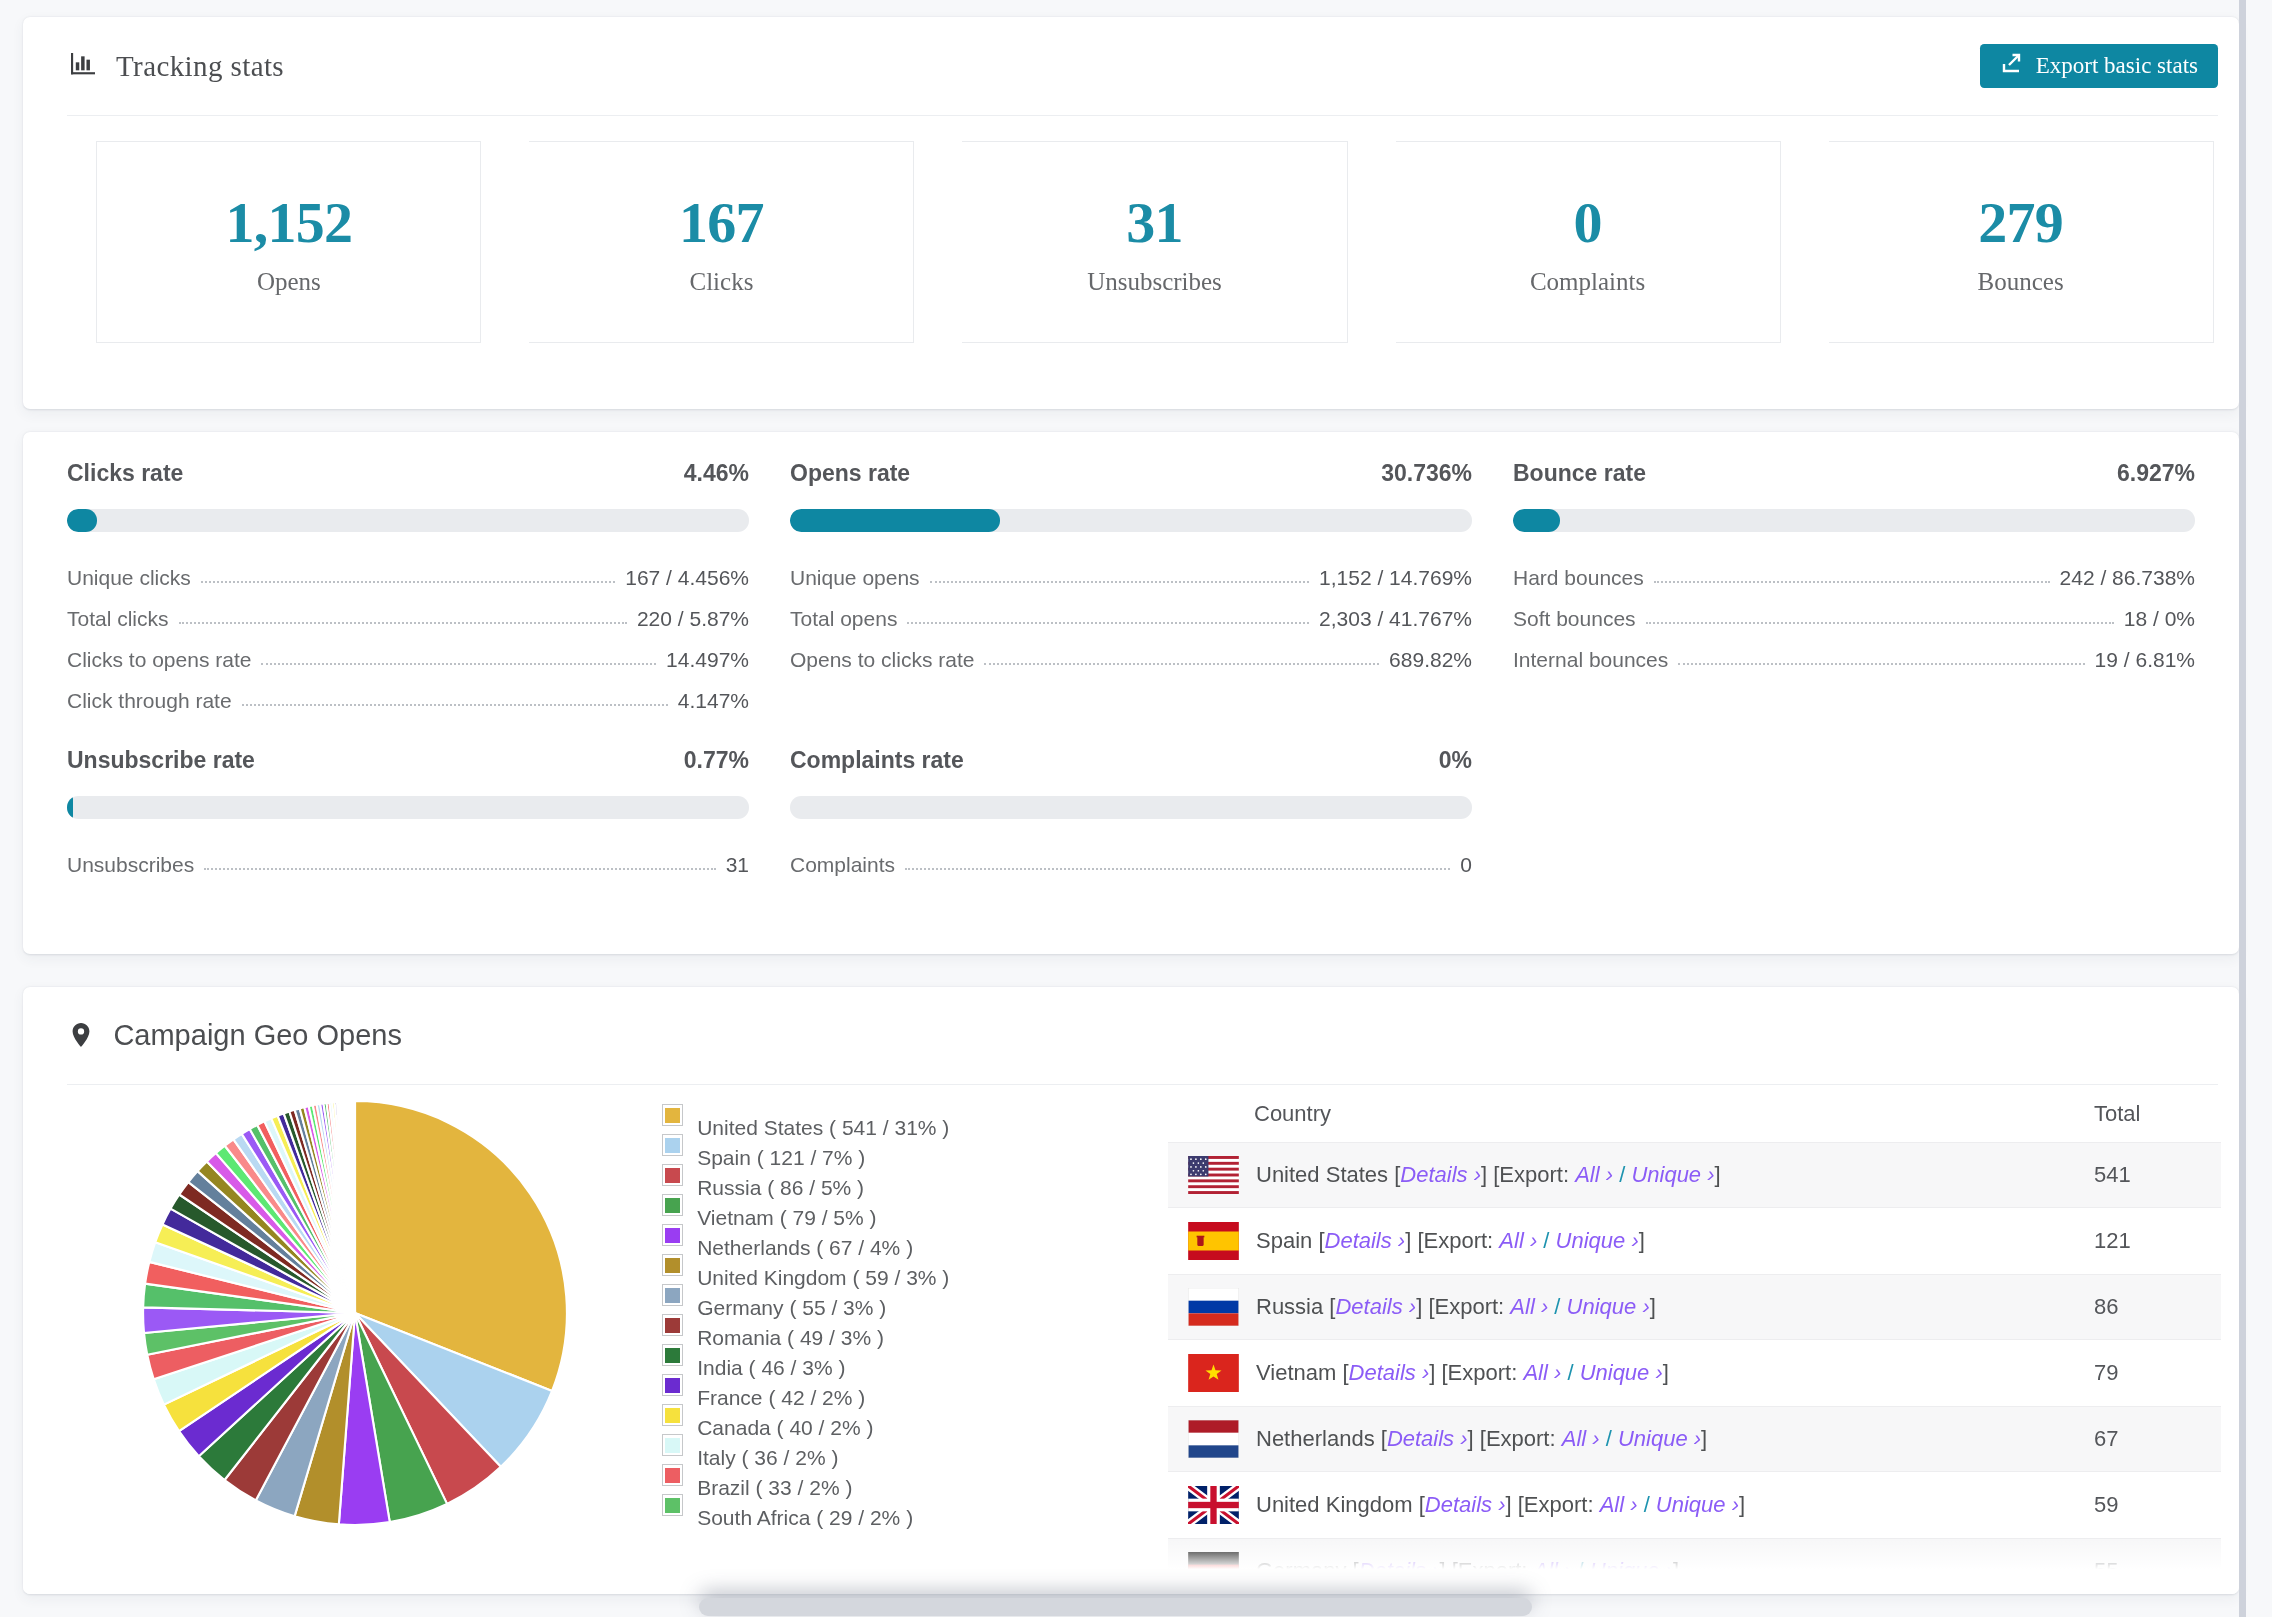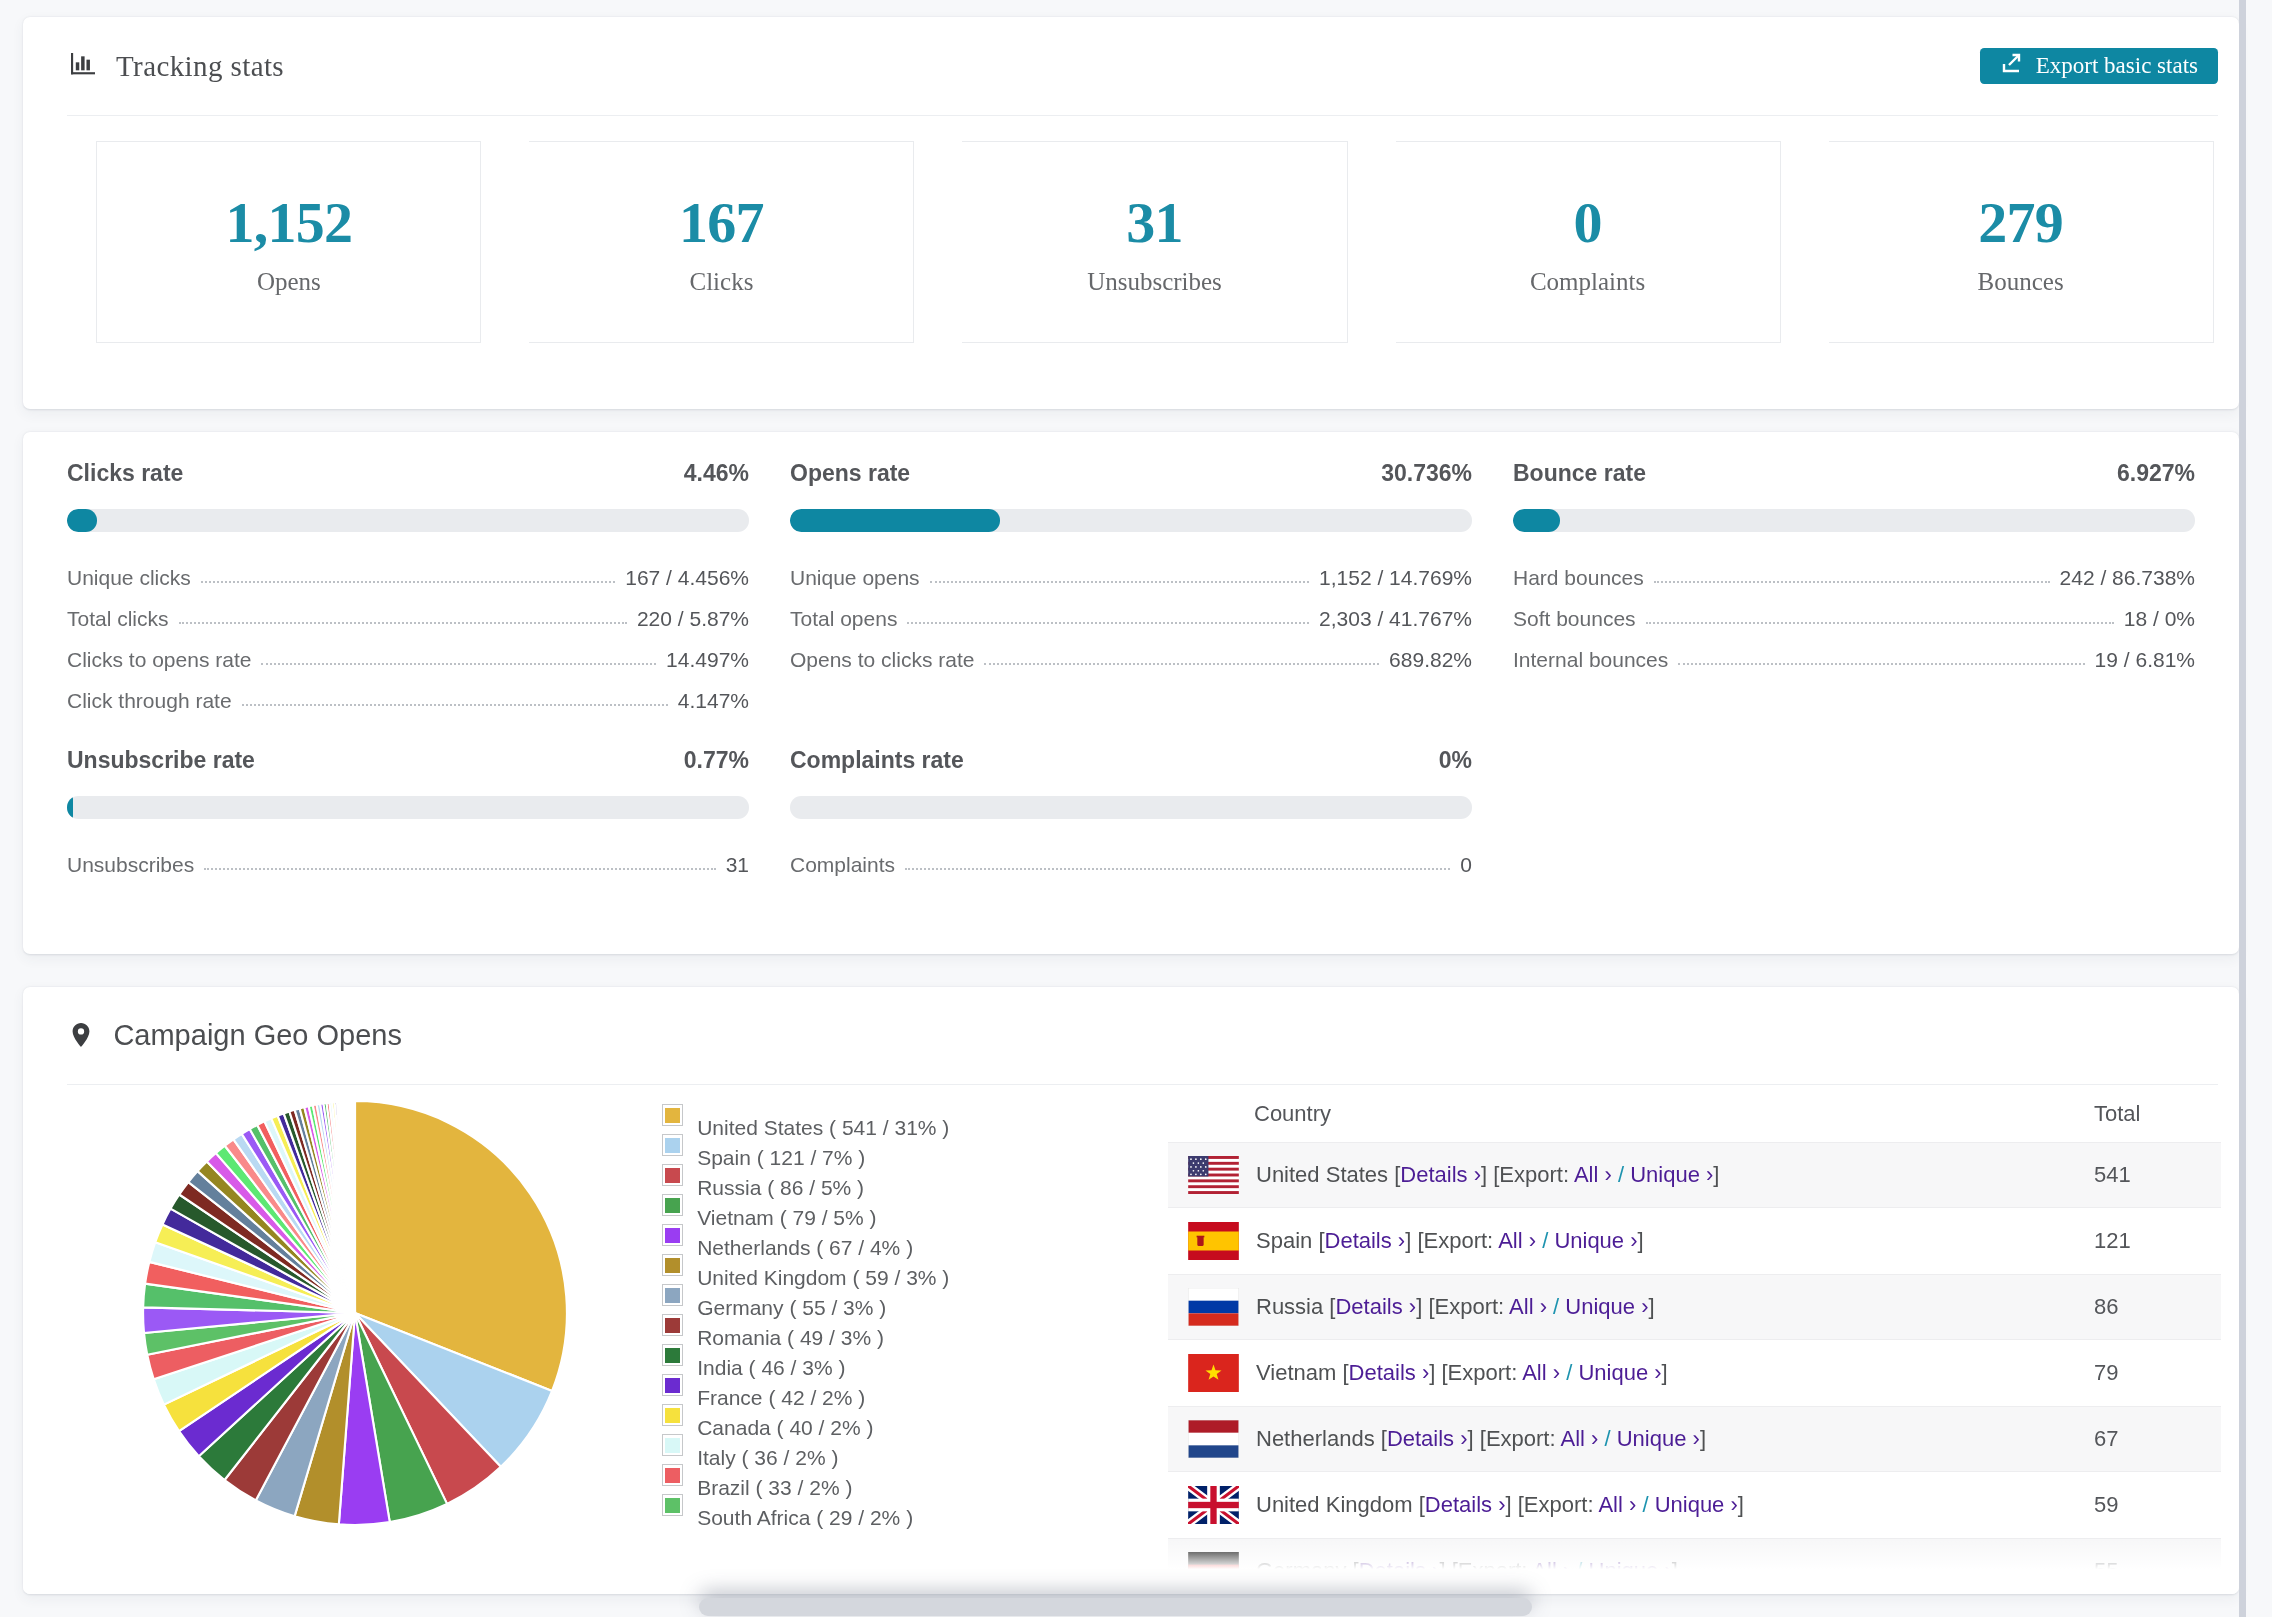--- a/index.html
+++ b/index.html
@@ -21,21 +21,21 @@
   
   .card1{top:17px;height:392px;font-family:Liberation Serif, serif;}
   .card-head{
     display:flex;align-items:center;gap:17px;
     height:98px;padding:0 21px 0 44px;box-sizing:border-box;
   }
   .card-head .head-title{font-size:29px;color:#4c4e51;letter-spacing:0.4px;}
   .head-divider{height:1.4px;background:#eceef1;margin:0 21px 0 44px;}
   .export-btn{
     margin-left:auto;display:flex;align-items:center;gap:11.3px;
-    height:36px;padding:0 20px;border:none;cursor:pointer;
+    height:44px;padding:0 20px;border:none;cursor:pointer;
     background:#0e87a2;color:#fff;font-size:23px;border-radius:4.2px;
     font-family:inherit;
   }
   .summary-row{
     display:grid;grid-template-columns:repeat(5,1fr);
     margin:25px 25.4px 0;height:202px;
   }
   .sum-cell{
     border:1.4px solid #e9ebee;background:#fff;
     display:flex;flex-direction:column;align-items:center;justify-content:center;gap:11.3px;margin-left:48px;
@@ -78,21 +78,21 @@
          padding-left:86px;font-size:22px;color:#54565a;}
   .thead .th-total{position:absolute;left:926px;}
   .trow{
     position:relative;height:66px;display:flex;align-items:center;
     padding-left:20px;box-sizing:border-box;font-size:22px;color:#4f5153;
   }
   .trow.alt{background:#f7f7f8;border-top:1.4px solid #ededef;border-bottom:1.4px solid #ededef;}
   .trow .flag{width:51px;height:38px;margin-right:17px;flex:0 0 auto;display:inline-block;}
   .trow .flag svg{width:51px;height:38px;display:block;}
   .trow .meta{white-space:nowrap;}
-  .trow a{color:#4c1d95;text-decoration:none;cursor:pointer;}
+  .trow a{color:#8b5cf6;text-decoration:none;cursor:pointer;font-style:italic;}
   .trow .total{position:absolute;left:926px;color:#54565a;}
   .fade-overlay{
     position:absolute;left:0;right:0;bottom:0;height:55px;z-index:3;
     background:linear-gradient(to bottom,rgba(255,255,255,0),#ffffff 55%);
   }
   
   .v-scrollbar{position:absolute;left:2239px;top:0;width:7px;height:1618px;background:#ced2db;z-index:4;}
   .h-scroll-thumb{
     position:absolute;left:699px;top:1598px;width:833px;height:18.4px;z-index:2;
     background:#d4d7dd;border-radius:9.2px;

